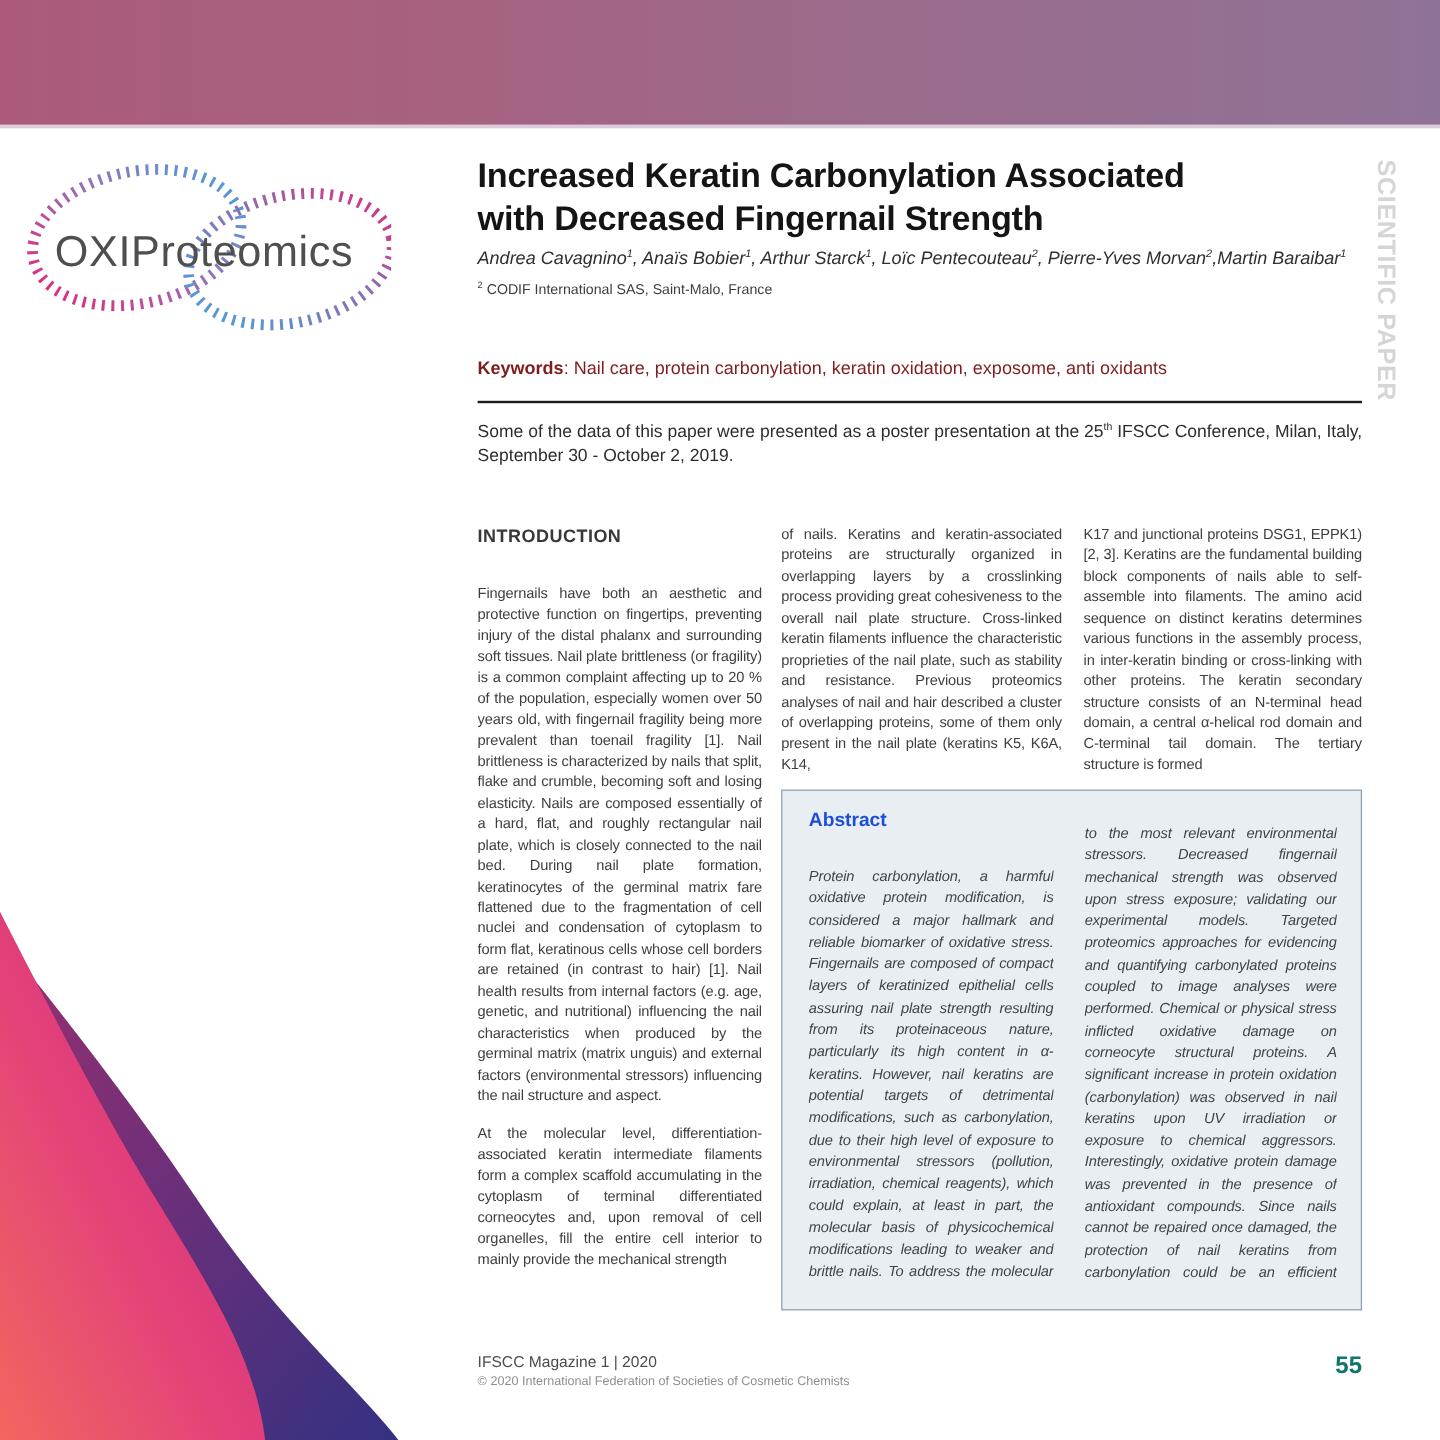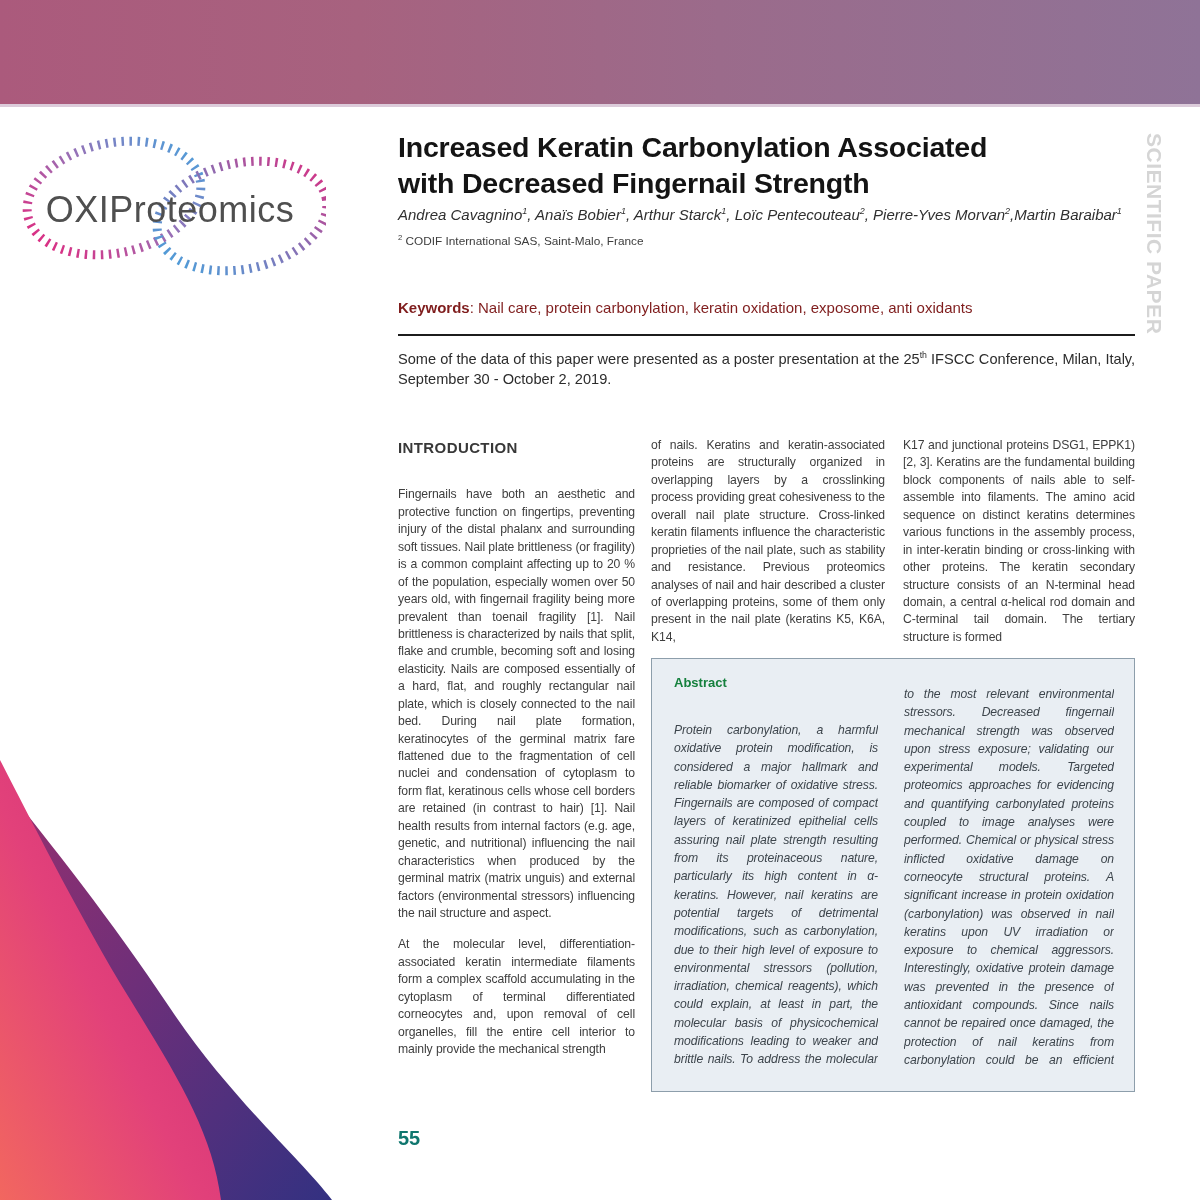--- a/index.html
+++ b/index.html
@@ -48,21 +48,21 @@
   .col1{left:398px;width:237px;height:678px;overflow:hidden;}
   .col2{left:651px;width:234px;height:219px;overflow:hidden;}
   .col3{left:903px;width:232px;height:219px;overflow:hidden;}
   .intro-heading{margin:0 0 28px 0;font-size:15px;font-weight:700;color:#383838;
     letter-spacing:0.4px;}
 
   
   .abstract-box{position:absolute;left:651px;top:658px;width:484px;height:434px;
     box-sizing:border-box;background:#e9eef3;border:1px solid #8d9eab;}
   .abstract-heading{position:absolute;left:22px;top:16px;margin:0;
-    font-size:13px;font-weight:700;color:#15803d;}
+    font-size:16px;font-weight:700;color:#1d4ed8;}
   .abs-col{position:absolute;font-style:italic;font-size:12.2px;line-height:1.5;
     color:#3d454c;text-align:justify;letter-spacing:-0.1px;margin:0;}
   .abs-col1{left:22px;top:62px;width:204px;height:350px;overflow:hidden;}
   .abs-col2{left:252px;top:26px;width:210px;height:386px;overflow:hidden;}
 
   
   .footer{position:absolute;left:398px;top:1127px;width:737px;
     display:flex;justify-content:space-between;align-items:flex-start;}
   .footer-mag{font-size:13px;color:#4c4c4c;}
   .footer-copy{font-size:10.5px;color:#8f8f8f;margin-top:3px;}
@@ -151,16 +151,20 @@
     <p>K17 and junctional proteins DSG1, EPPK1) [2, 3]. Keratins are the fundamental building block components of nails able to self-assemble into filaments. The amino acid sequence on distinct keratins determines various functions in the assembly process, in inter-keratin binding or cross-linking with other proteins. The keratin secondary structure consists of an N-terminal head domain, a central α-helical rod domain and C-terminal tail domain. The tertiary structure is formed</p>
   </div>
 
   <div class="abstract-box">
     <h3 class="abstract-heading">Abstract</h3>
     <p class="abs-col abs-col1">Protein carbonylation, a harmful oxidative protein modification, is considered a major hallmark and reliable biomarker of oxidative stress. Fingernails are composed of compact layers of keratinized epithelial cells assuring nail plate strength resulting from its proteinaceous nature, particularly its high content in α-keratins. However, nail keratins are potential targets of detrimental modifications, such as carbonylation, due to their high level of exposure to environmental stressors (pollution, irradiation, chemical reagents), which could explain, at least in part, the molecular basis of physicochemical modifications leading to weaker and brittle nails. To address the molecular basis of nail damage, we firstly developed ex vivo experimental models of human fingernails subjected</p>
     <p class="abs-col abs-col2">to the most relevant environmental stressors. Decreased fingernail mechanical strength was observed upon stress exposure; validating our experimental models. Targeted proteomics approaches for evidencing and quantifying carbonylated proteins coupled to image analyses were performed. Chemical or physical stress inflicted oxidative damage on corneocyte structural proteins. A significant increase in protein oxidation (carbonylation) was observed in nail keratins upon UV irradiation or exposure to chemical aggressors. Interestingly, oxidative protein damage was prevented in the presence of antioxidant compounds. Since nails cannot be repaired once damaged, the protection of nail keratins from carbonylation could be an efficient approach for protecting nails against environmentally induced oxidative stress.</p>
   </div>
 
   <div class="footer">
+    <div>
+      <div class="footer-mag">IFSCC Magazine 1  |  2020</div>
+      <div class="footer-copy">© 2020 International Federation of Societies of Cosmetic Chemists</div>
+    </div>
     <div class="page-number">55</div>
   </div>
 
 </div>
 
 </body></html>

